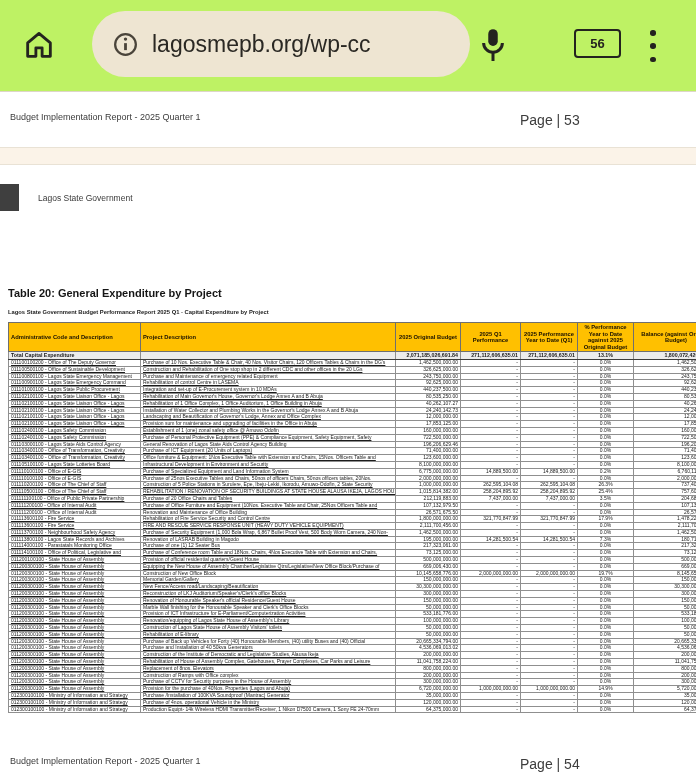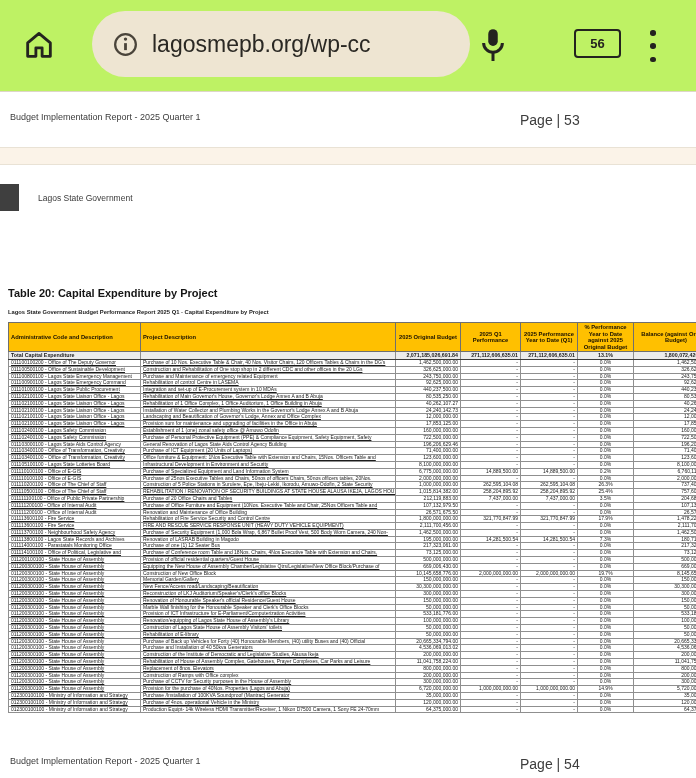--- a/index.html
+++ b/index.html
@@ -84,21 +84,21 @@
   <div class="pg-head-left">Budget Implementation Report - 2025 Quarter 1</div>
   <div class="pg-head-right">Page | 53</div>
 
   <div class="page-break"></div>
 
   <div class="logo"></div>
   <div class="org-name">Lagos State Government</div>
 
 
 
-  <div class="tbl-title">Table 20: Capital Expenditure by Project</div>
+  <div class="tbl-title">Table 20: General Expenditure by Project</div>
   <div class="tbl-sub">Lagos State Government Budget Performance Report 2025 Q1 - Capital Expenditure by Project</div>
 
   <div class="table-wrap">
     <table>
       <colgroup>
           <col class="w0">
           <col class="w1">
           <col class="w2">
           <col class="w3">
           <col class="w4">

